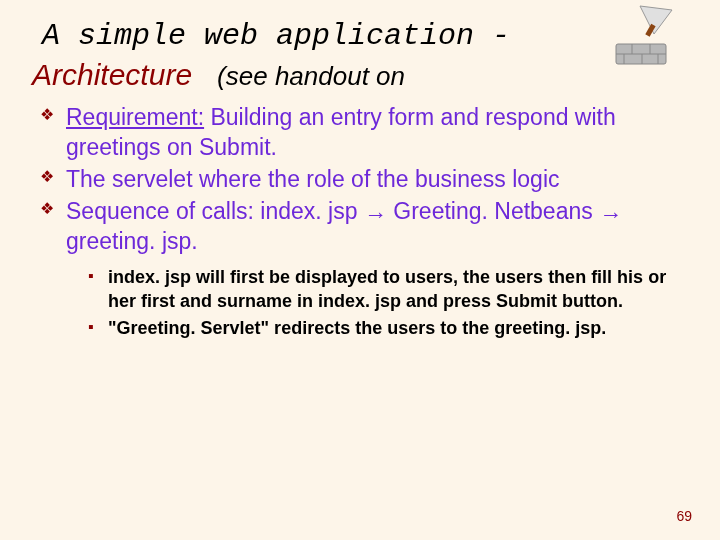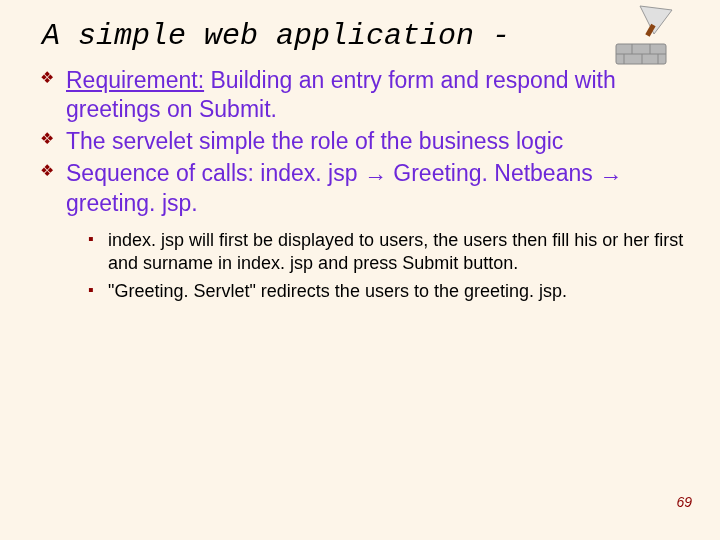--- a/index.html
+++ b/index.html
@@ -64,40 +64,39 @@
     list-style: none;
     padding-left: 56px;
     margin: 6px 0 0 0;
   }
   ul.square > li {
     position: relative;
     padding-left: 20px;
     font-size: 18px;
     line-height: 1.3;
     margin-bottom: 4px;
-    font-weight: normal;
+    font-weight: bold;
     color: #000;
   }
   ul.square > li::before {
     content: "▪";
     position: absolute;
     left: 0;
     top: 0;
     color: #8b0000;
     font-size: 16px;
     font-weight: normal;
   }
   .u { text-decoration: underline; }
   .page-num {
     position: absolute;
-    bottom: 30px;
+    bottom: 16px;
     right: 28px;
     font-size: 14px;
     color: #8b0000;
-    font-style: italic;
   }
   .trowel {
     position: absolute;
     top: 4px;
     right: 40px;
     width: 70px;
     height: 65px;
   }
   .trowel svg { width: 100%; height: 100%; }
 </style>
@@ -113,28 +112,31 @@
     <line x1="14" y1="50" x2="14" y2="60" stroke="#888"></line>
     <line x1="32" y1="50" x2="32" y2="60" stroke="#888"></line>
     <line x1="48" y1="50" x2="48" y2="60" stroke="#888"></line>
     <path d="M 30 2 L 62 6 L 44 30 Z" fill="#e0e0e0" stroke="#999"></path>
     <rect x="38" y="20" width="5" height="12" fill="#8b4513" transform="rotate(30 40 26)"></rect>
   </svg>
 </div>
 
 <div class="title-block">
   <div class="title-line1">A simple web application -</div>
+  <div class="title-line2">
+    <span class="arch-word">Architecture</span>&nbsp;&nbsp;&nbsp;<span class="paren-part">(see handout on</span>
+  </div>
 </div>
 
 <ul class="diamond">
   <li>
     <span class="u">Requirement:</span><span>  Building an entry form and respond with greetings on Submit.</span>
   </li>
   <li>
-    <span>The servelet simple the role of the business logic</span>
+    <span>The servelet where the role of the business logic</span>
   </li>
   <li>
     <span>Sequence of calls:  index. jsp → Greeting. Netbeans → greeting. jsp.</span>
   </li>
 </ul>
 
 <ul class="square">
   <li>
     <span>index. jsp will first be displayed to users, the users then fill his or her first and surname in index. jsp and press Submit button.</span>
   </li>

